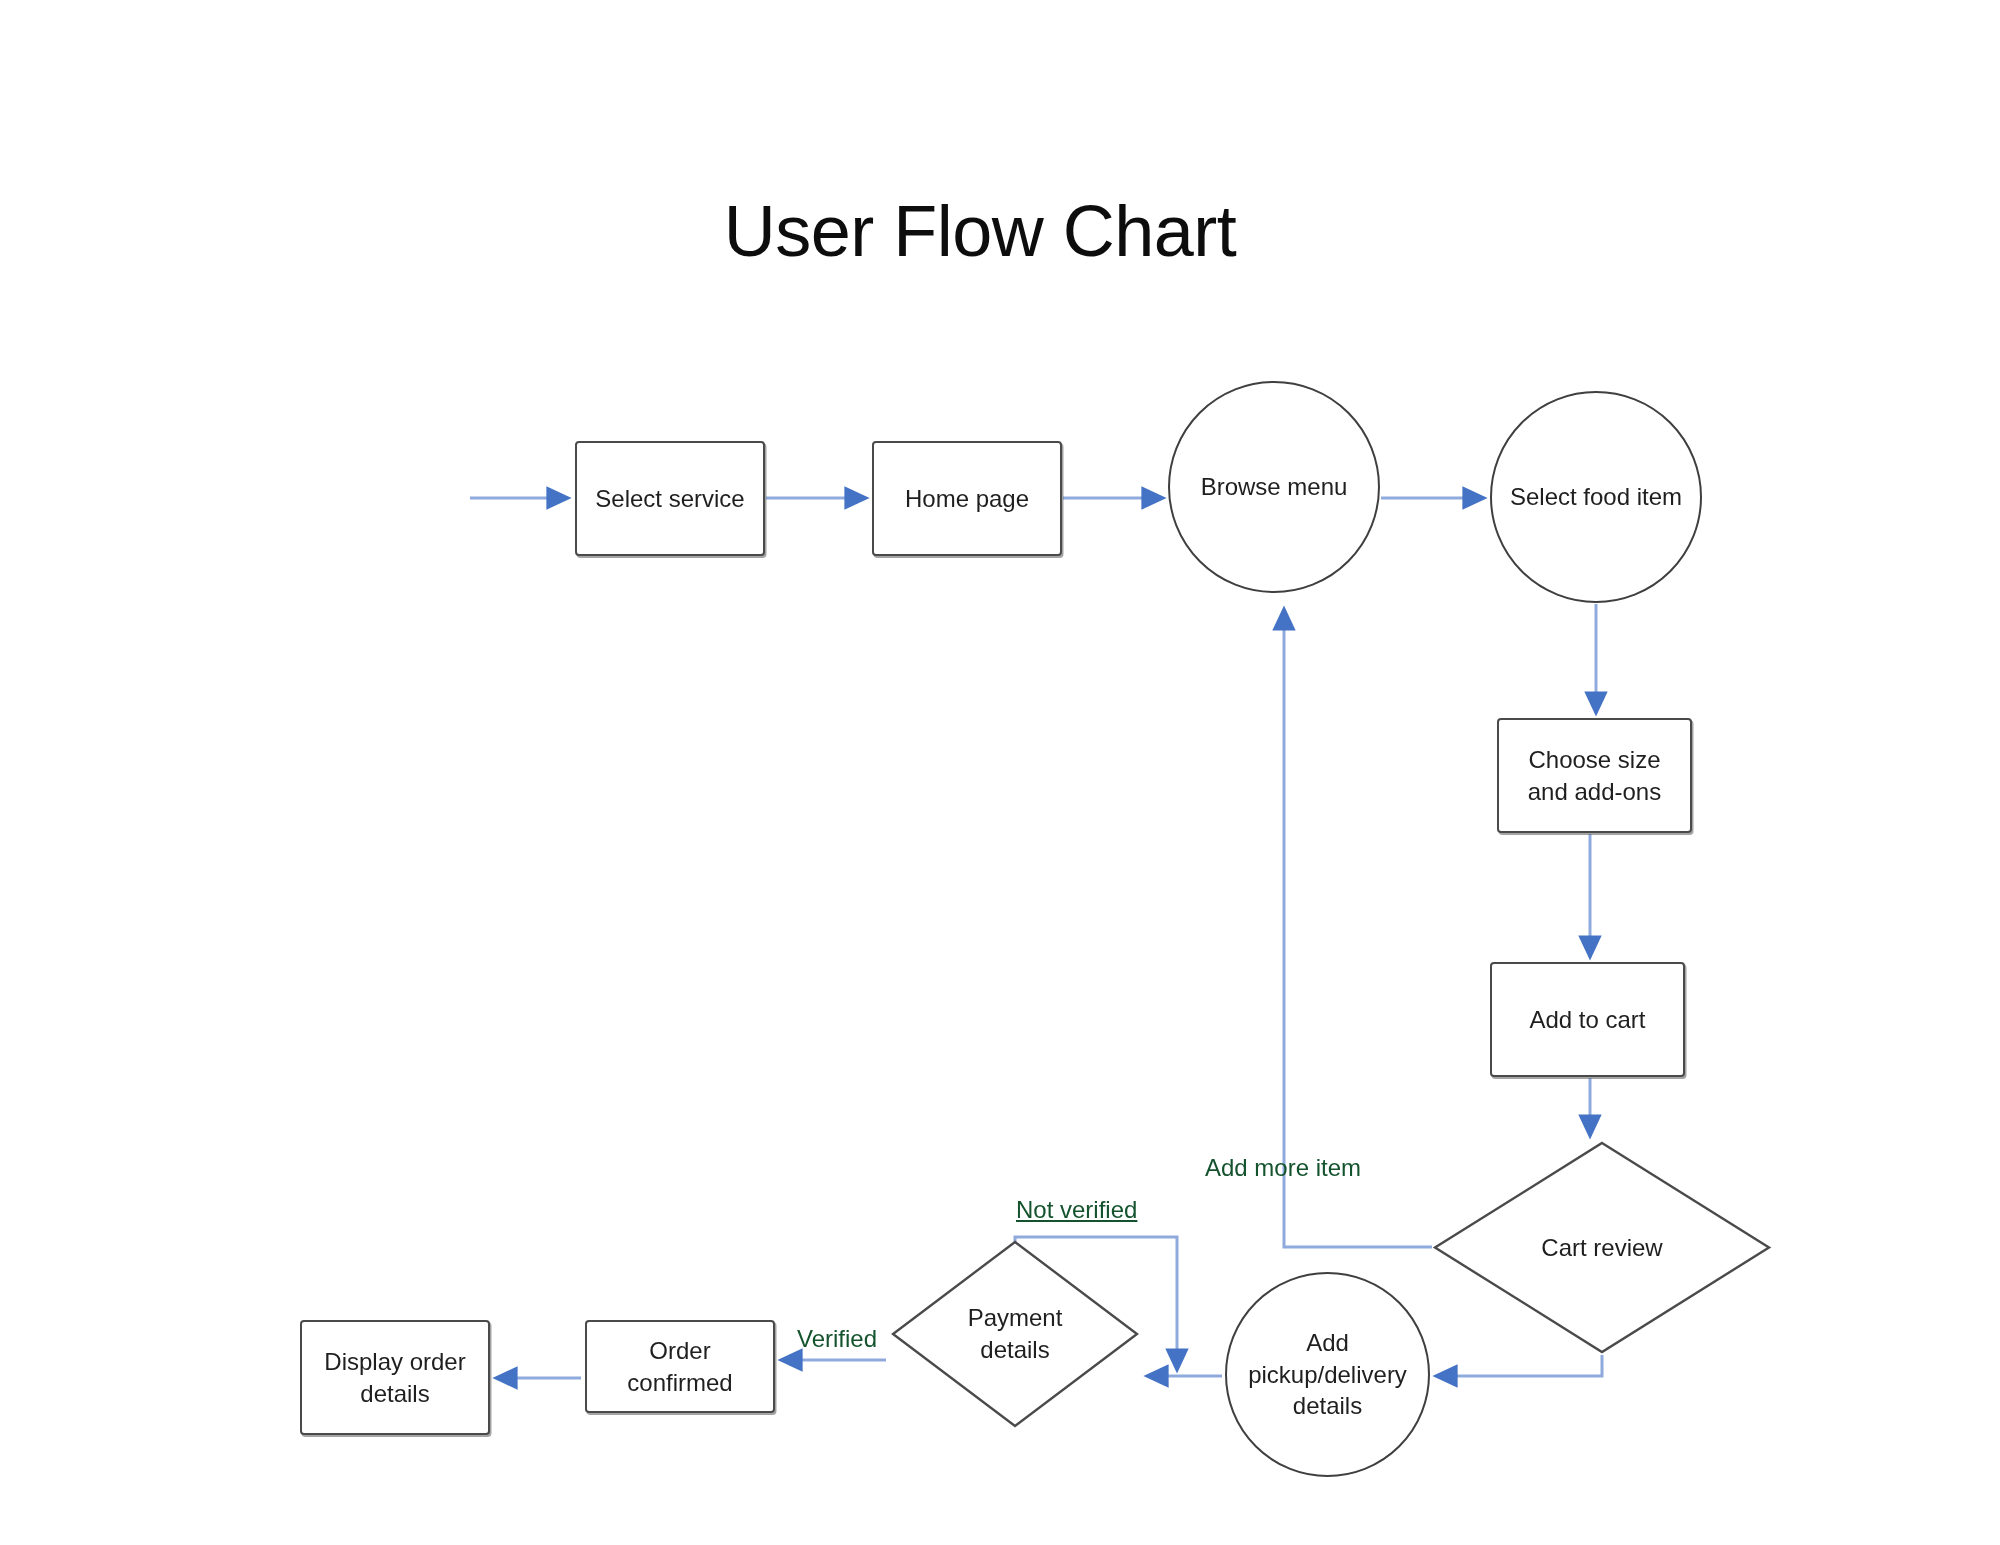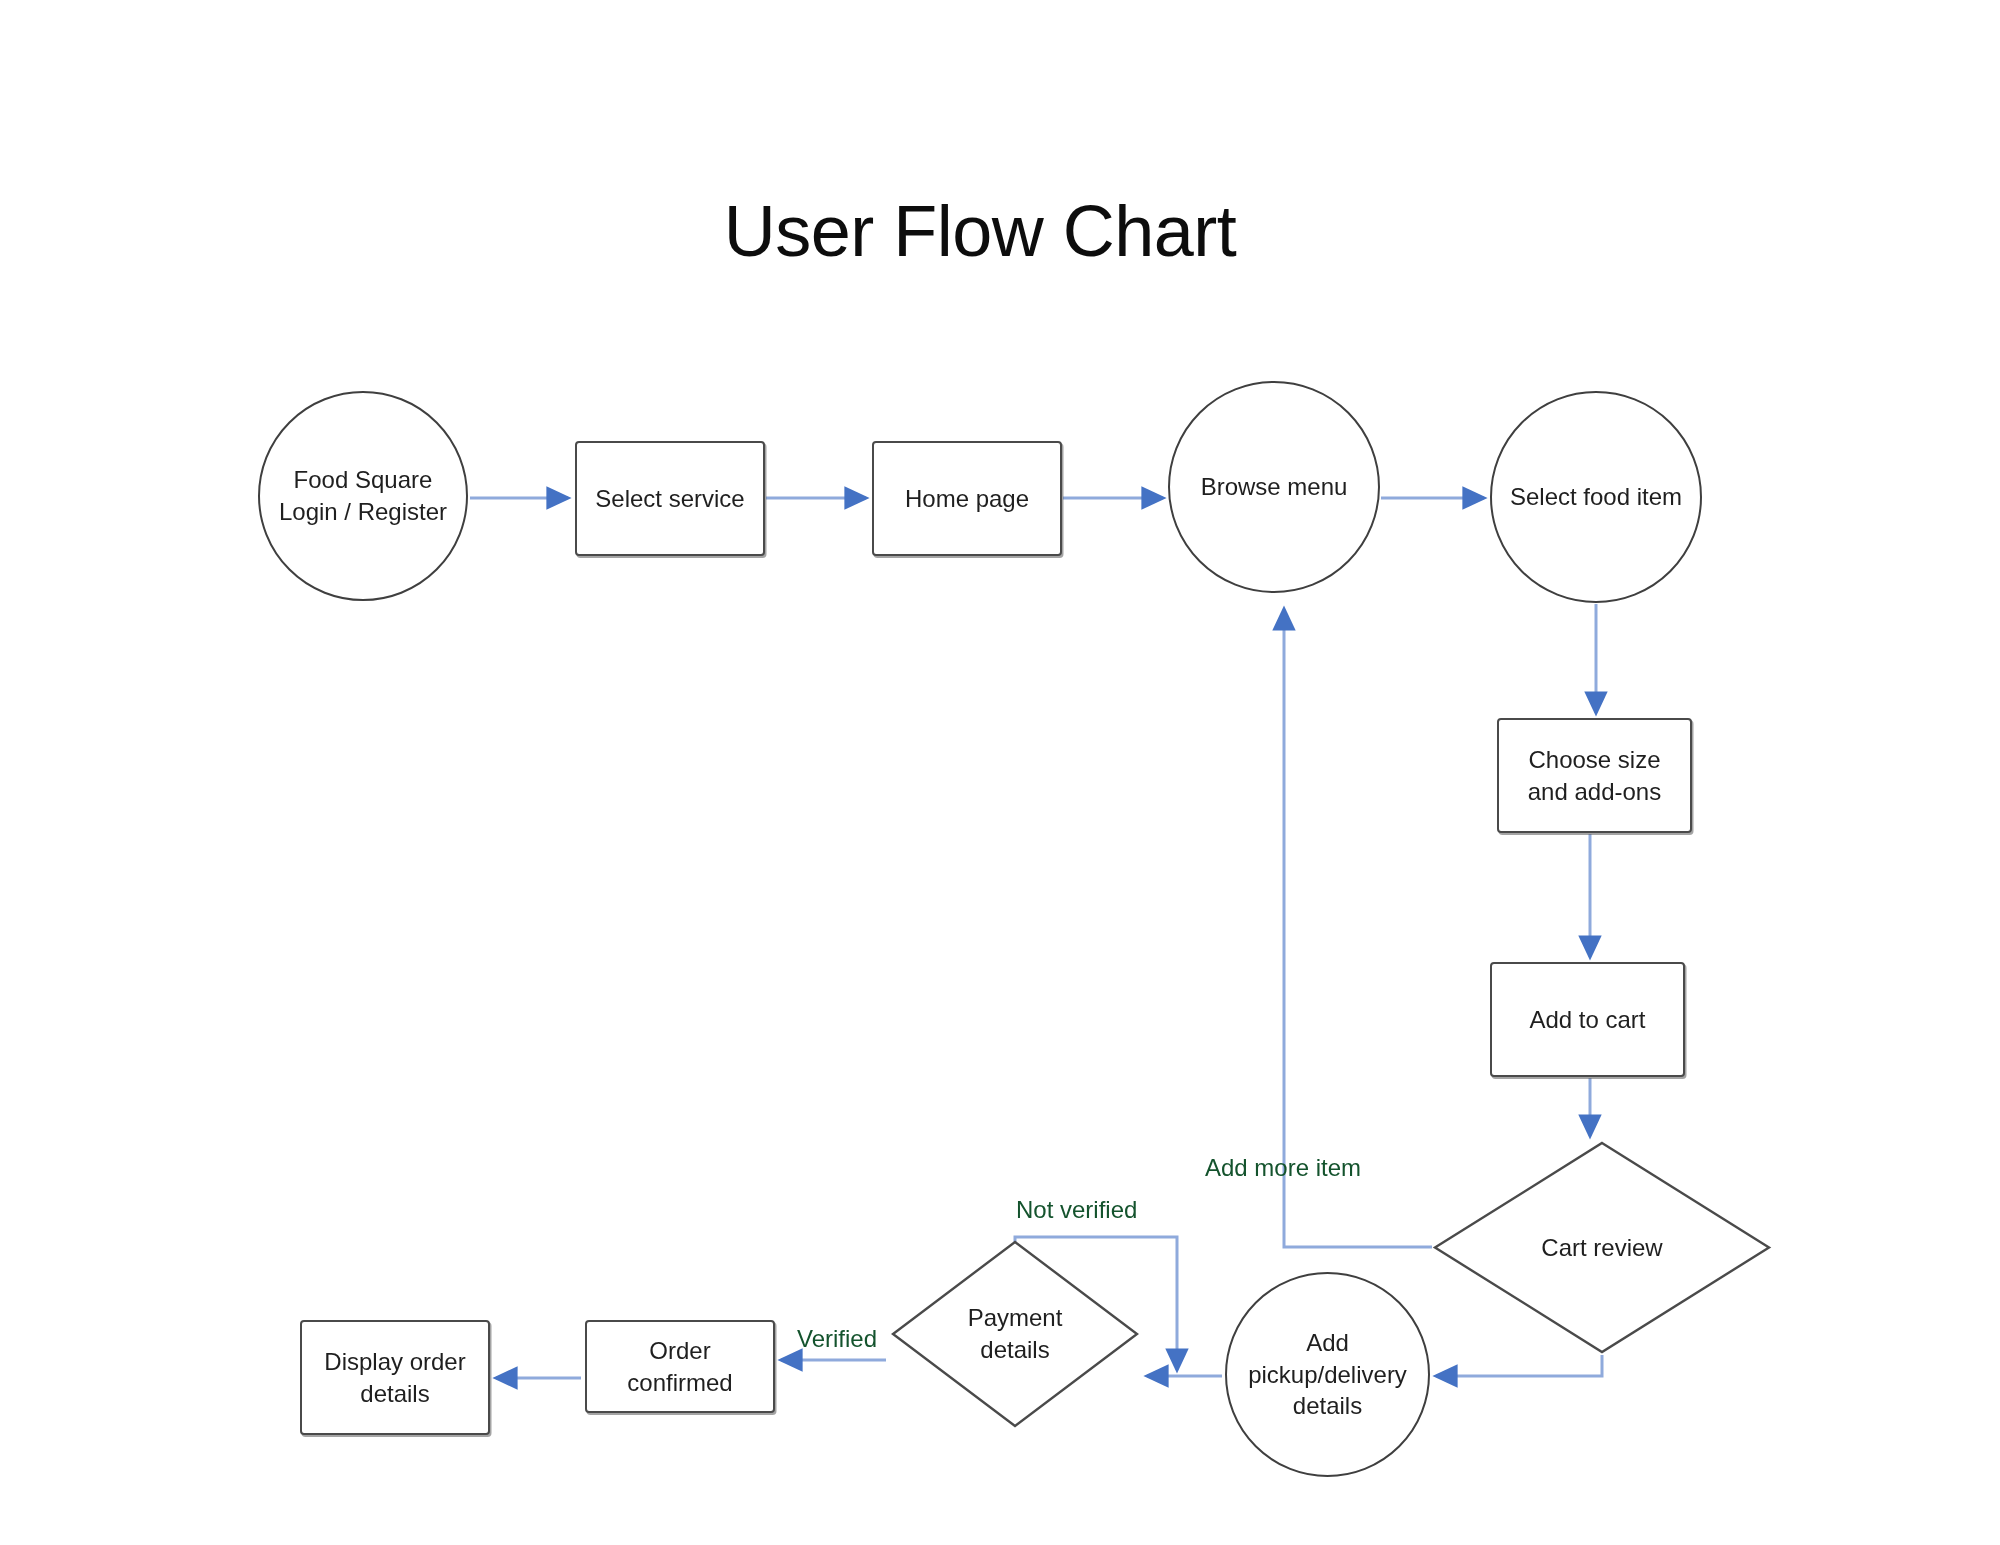--- a/index.html
+++ b/index.html
@@ -110,23 +110,20 @@
       <line x1="1590" y1="1078" x2="1590" y2="1136"></line>
       <polyline points="1432,1247 1284,1247 1284,609"></polyline>
       <polyline points="1602,1355 1602,1376 1436,1376"></polyline>
       <line x1="1222" y1="1376" x2="1147" y2="1376"></line>
       <polyline points="1015,1264 1015,1237 1177,1237 1177,1370"></polyline>
       <line x1="886" y1="1360" x2="781" y2="1360"></line>
       <line x1="581" y1="1378" x2="496" y2="1378"></line>
     </g>
   </svg>
 
-  <div class="node circle" style="left:258px; top:391px; width:210px; height:210px;">
-    <span class="label">Food Square<br>Login / Register</span>
-  </div>
 
   <div class="node rounded" style="left:575px; top:441px; width:190px; height:115px;">
     <span class="label">Select service</span>
   </div>
 
   <div class="node rounded" style="left:872px; top:441px; width:190px; height:115px;text-align:right;">
     <span class="label">Home page</span>
   </div>
 
   <div class="node circle" style="left:1168px; top:381px; width:212px; height:212px;align-items:center;">
@@ -166,17 +163,17 @@
   <div class="node rounded" style="left:585px; top:1320px; width:190px; height:93px;">
     <span class="label">Order<br>confirmed</span>
   </div>
 
   <div class="node rounded" style="left:300px; top:1320px; width:190px; height:115px;">
     <span class="label">Display order<br>details</span>
   </div>
 
   <div class="edge-label" style="left:1205px; top:1154px;">Add more item</div>
 
-  <div class="edge-label" style="left:1016px; top:1196px;">Not verified</div>
+  <div class="edge-label" style="left:1016px; top:1196px;text-decoration:underline;">Not verified</div>
 
   <div class="edge-label" style="left:797px; top:1325px;">Verified</div>
 
 </div>
 
 </body></html>

